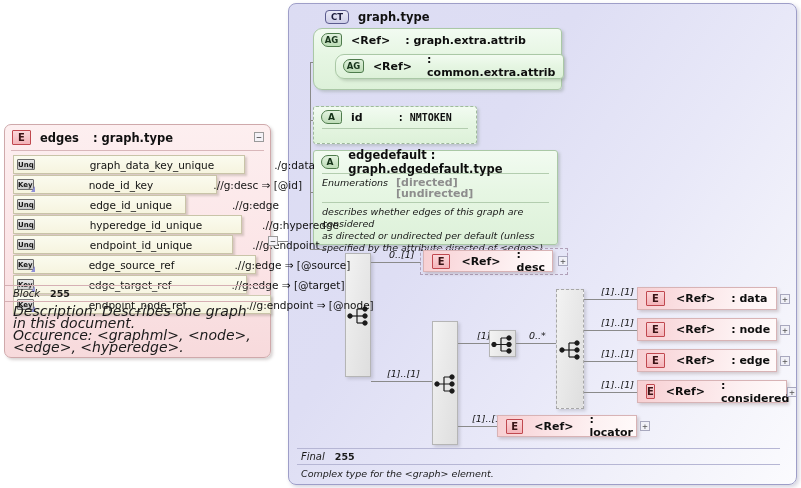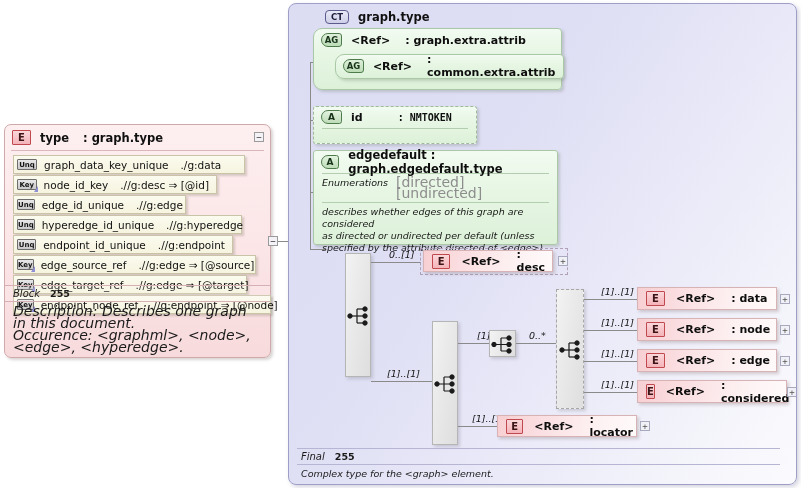--- a/index.html
+++ b/index.html
@@ -76,20 +76,21 @@
     height: 19px;
     margin-bottom: 1px;
     display: inline-flex;
     align-items: center;
     box-sizing: border-box;
     border: 1px solid #c9c4a8;
     background: linear-gradient(to bottom,#fbfbef,#f6f4df);
     box-shadow: 1.5px 1.5px 2px rgba(130,120,100,0.30);
     padding: 0 7px 0 3px;
     white-space: nowrap;
+    gap: 48px;
   }
   .cons-badge {
     width: 20px; height: 11px;
     border: 1px solid #6d6d6d;
     background: linear-gradient(to bottom,#e8e8e8,#c9c9c9);
     color: #141414;
     font-size: 7px;
     font-weight: bold;
     margin-right: 7px;
     border-radius: 1px;
@@ -162,21 +163,21 @@
     border-radius: 8px 3px 3px 8px;
     background: linear-gradient(to bottom,#e3f3e0,#bedcb8);
     color:#16331a; font-size: 9px; font-weight:bold;
   }
   .gb-label { margin-left: 9px; font-size:11px; font-weight:bold; color:#0e0e0e;}
   .gb-type  { margin-left: 15px; font-size:11px; font-weight:bold; color:#0e0e0e;}
   .gb-hr { height:1px; background:#b3cdaf; margin: 1px 8px 0 8px;}
   .gb-note { font-style: italic; font-size: 9.5px; padding: 3px 8px 3px 8px; line-height:12px; color:#171717;}
   .gb-enum { display:flex; padding: 3px 8px 2px 8px; font-size:9.5px;}
   .gb-enum .k { font-style: italic; width: 74px; flex: none; color:#141414;}
-  .gb-enum .v { color:#8d8d8d; font-family:"DejaVu Sans", sans-serif; font-size: 14px; line-height: 11px;}
+  .gb-enum .v { color:#8d8d8d; font-family:"DejaVu Sans", sans-serif; font-size: 11px; line-height: 11px; font-weight: bold;}
 
   
   .pink-box {
     position: absolute;
     box-sizing: border-box;
     border: 1px solid #d8b3b5;
     background: linear-gradient(100deg, #f7cfd2 0%, #fadde0 28%, #fdf1f2 70%, #fffafa 100%);
     box-shadow: 2px 2px 3px rgba(130,105,108,0.30);
     display:flex; align-items:center;
     padding-left: 8px;
@@ -427,21 +428,21 @@
       <div class="ct-final">
         <i>Final</i><b>255</b>
       </div>
       <div class="ct-desc">Complex type for the &lt;graph&gt; element.</div>
     </div>
   </div>
 
   <div class="panel" id="elementPanel">
     <div class="ep-head">
       <span class="badge badge-E">E</span>
-      <span class="ep-title">type</span>
+      <span class="ep-title">edges</span>
       <span class="ep-type">: graph.type</span>
       <span class="tog" style="right:6px; top:7px;">−</span>
     </div>
     <div class="sep-line"></div>
 
     <div class="constraint-list" id="constraints"><div class="cons-row" style="width: 232px;">
           <span class="badge cons-badge">Unq</span>
           <span class="cons-name">graph_data_key_unique</span>
           <span class="cons-path">./g:data</span>
         </div><br><div class="cons-row" style="width: 204px;">

